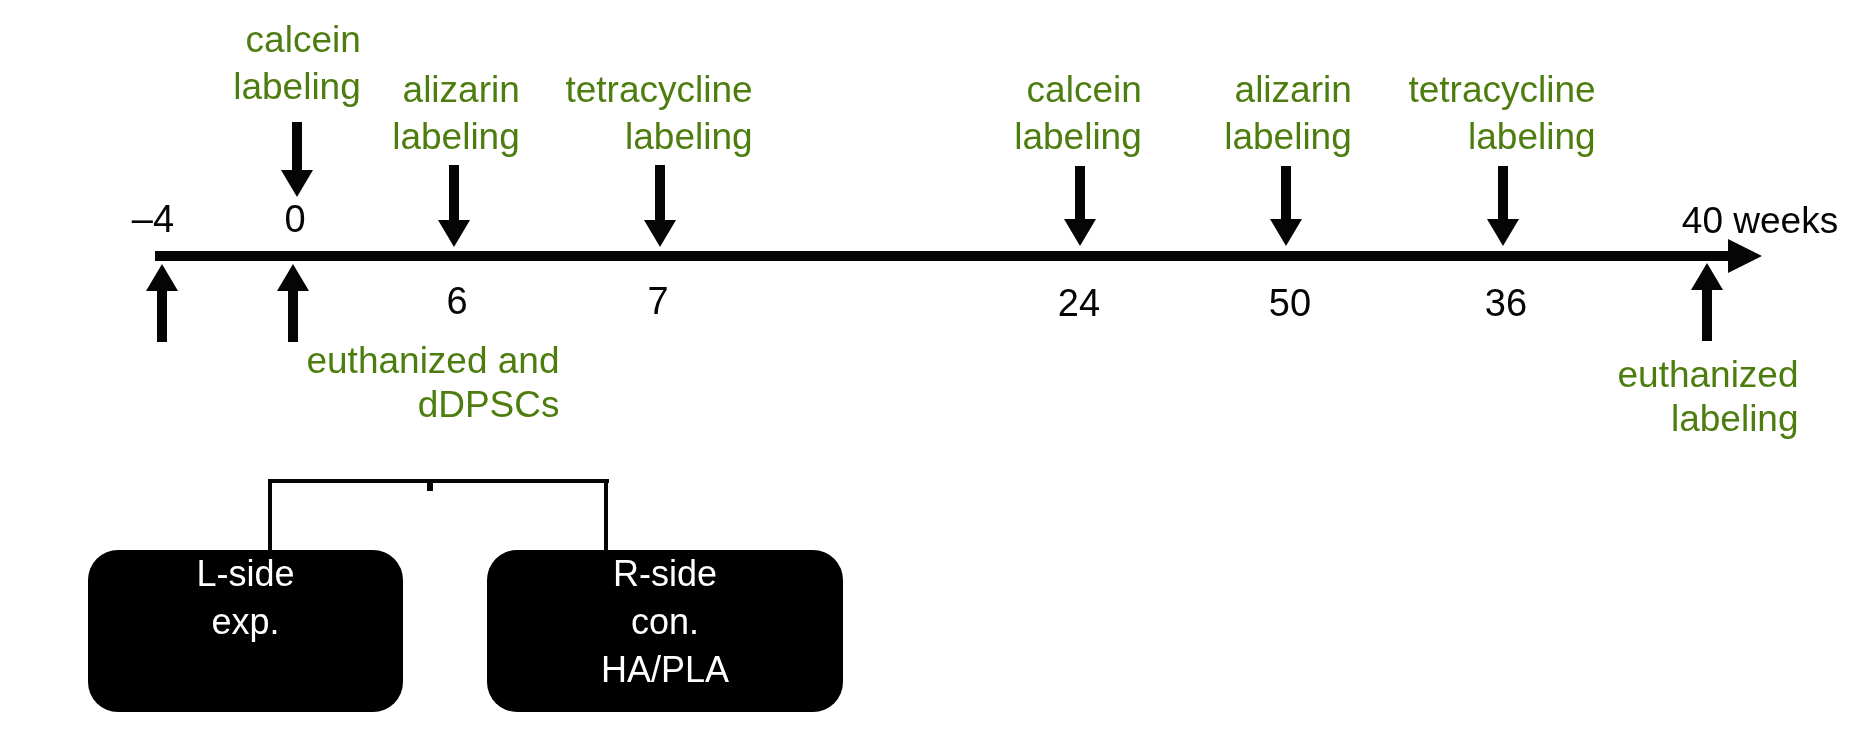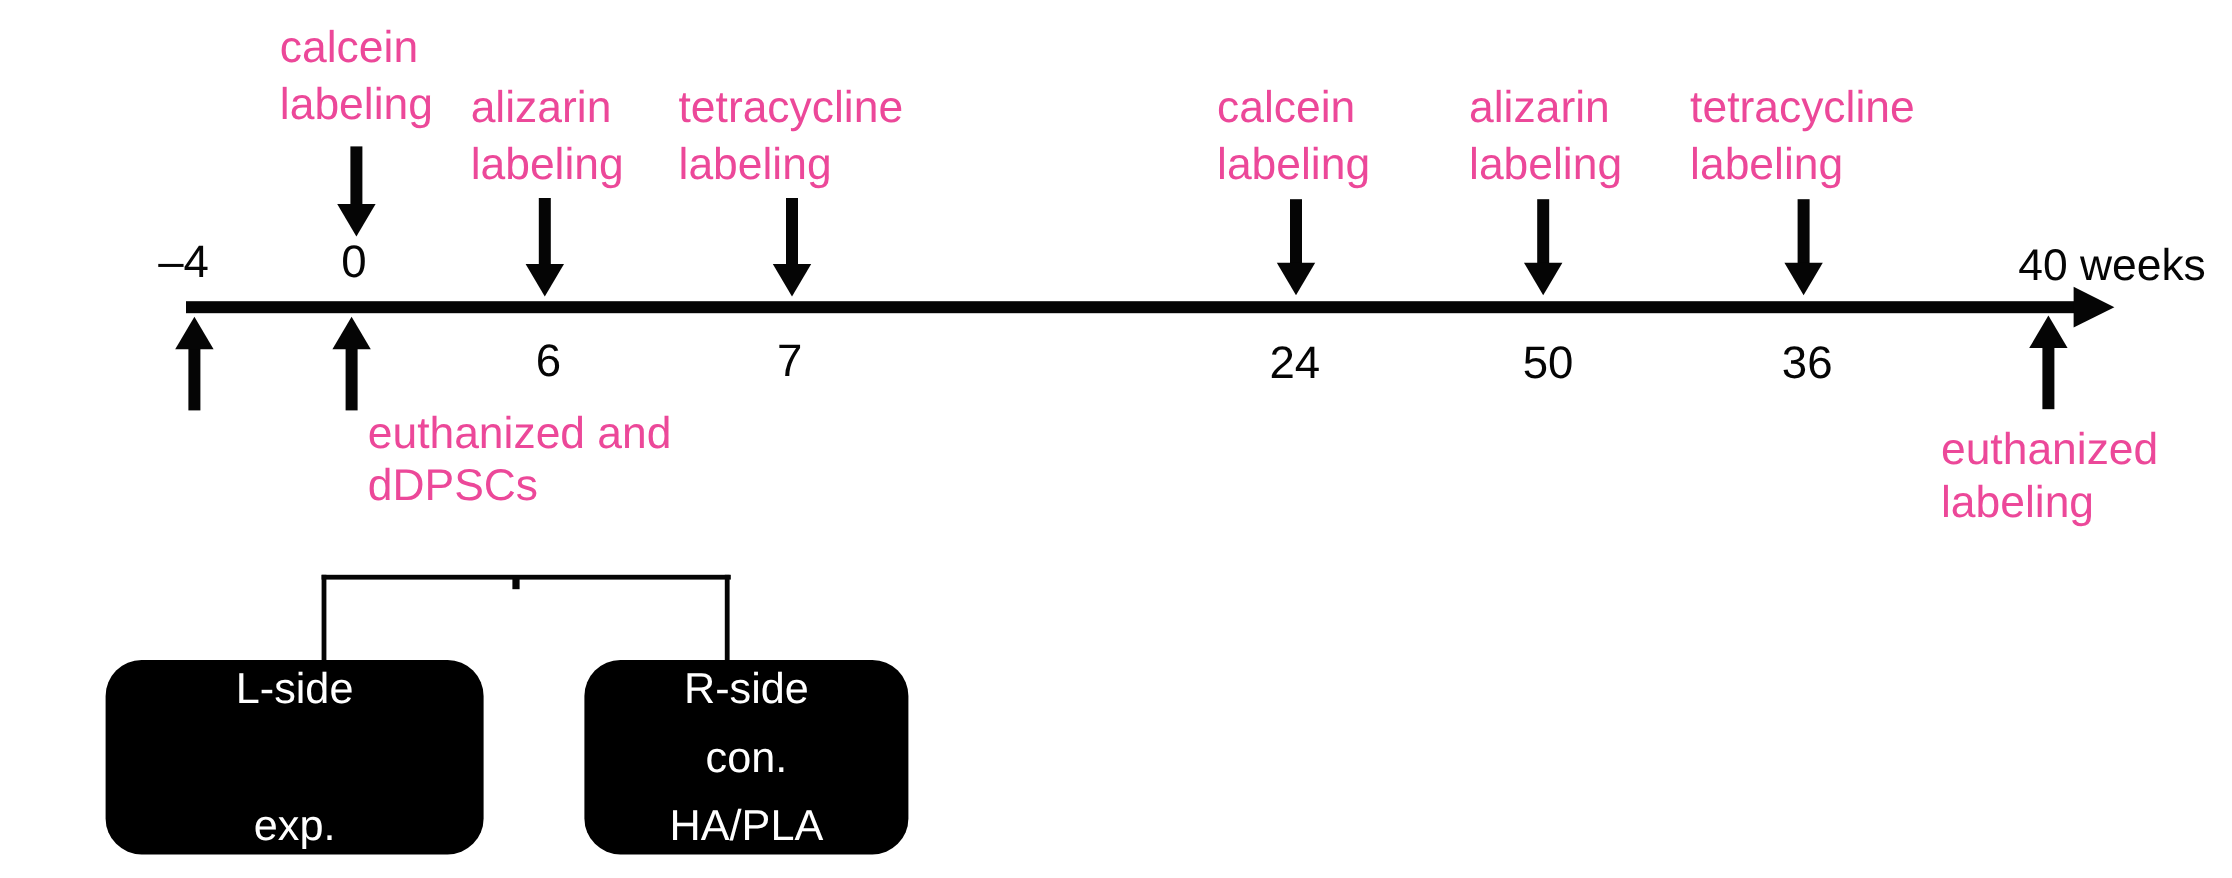--- a/index.html
+++ b/index.html
@@ -1,22 +1,22 @@
 <!DOCTYPE html>
 <html><head>
 <meta charset="utf-8">
 <style>
   * { margin:0; padding:0; box-sizing:border-box; }
   html,body { background:#ffffff; }
   body { font-family:"Liberation Sans","DejaVu Sans",sans-serif; color:#050505; }
   .stage { position:relative; width:1860px; height:732px; background:#ffffff; overflow:hidden; }
 
   
-  .lbl { position:absolute; transform:translateX(-50%); text-align:left;
-         font-size:37px; line-height:47px; white-space:nowrap; color:#ec4899; }
+  .lbl { position:absolute; transform:translateX(-50%); text-align:right;
+         font-size:37px; line-height:47px; white-space:nowrap; color:#4d7c0f; }
   .lbl.tight { line-height:44px; }
   .tick { position:absolute; transform:translateX(-50%); font-size:38px; line-height:42px;
           white-space:nowrap; color:#050505; }
 
   
   .axis { position:absolute; left:155px; top:251px; width:1577px; height:10px; background:#050505; }
   .axis-head { position:absolute; left:1728px; top:239px; width:0; height:0;
                border-top:17px solid transparent; border-bottom:17px solid transparent;
                border-left:34px solid #050505; }
 
@@ -28,21 +28,21 @@
   .arr.down .shaft { top:0; bottom:25px; }
   .arr.down .head  { bottom:0; border-top:27px solid #050505; }
   .arr.up .shaft   { bottom:0; top:25px; }
   .arr.up .head    { top:0; border-bottom:27px solid #050505; }
 
   
   .bline { position:absolute; background:#050505; }
 
   
   .gbox { position:absolute; top:550px; height:162px; background:#000000; color:#ffffff;
-          border-radius:30px; display:flex; flex-direction:column; justify-content:space-between;
+          border-radius:30px; display:flex; flex-direction:column; justify-content:flex-start;
           align-items:center; text-align:center; font-size:36px; line-height:48px; white-space:nowrap; }
   i { display:block; font-style:normal; }
 </style>
 </head>
 <body>
 
 <div class="stage">
 
   <div class="axis"></div>
   <div class="axis-head"></div>
@@ -137,19 +137,19 @@
 
   <div class="bline" style="left:268px; top:479px; width:341px; height:4px"></div>
   <div class="bline" style="left:427px; top:482px; width:6px;  height:9px"></div>
   <div class="bline" style="left:268px; top:479px; width:4px;  height:73px"></div>
   <div class="bline" style="left:604px; top:479px; width:4px;  height:73px"></div>
 
   <div class="gbox" style="left:88px; width:315px">
     <i>L-side</i>
     <i>exp.</i>
   </div>
-  <div class="gbox" style="left:487px; width:270px">
+  <div class="gbox" style="left:487px; width:356px">
     <i>R-side</i>
     <i>con.</i>
     <i>HA/PLA</i>
   </div>
 
 </div>
 
 </body></html>

